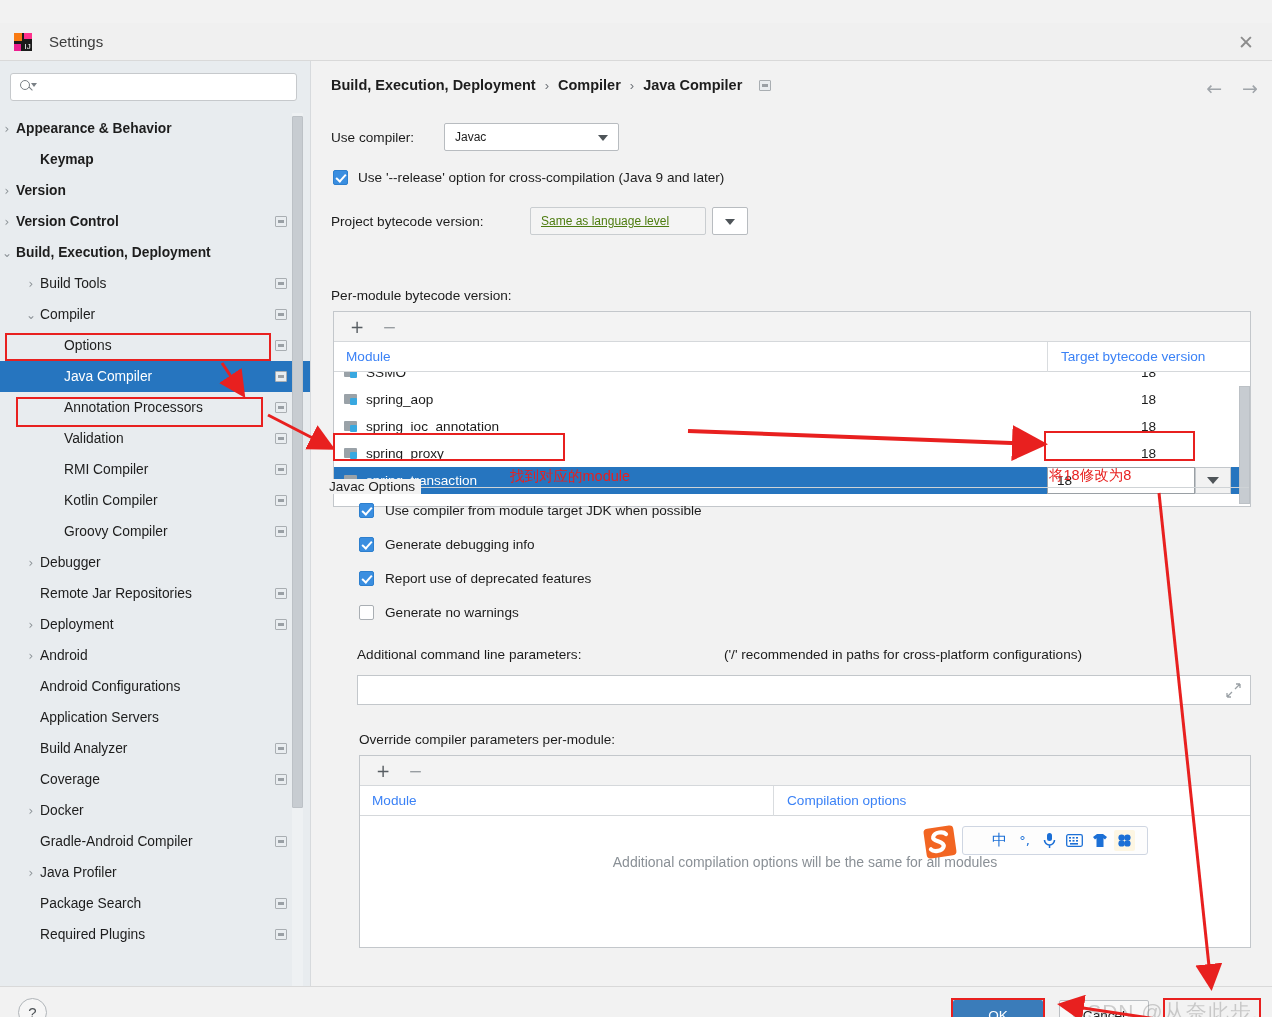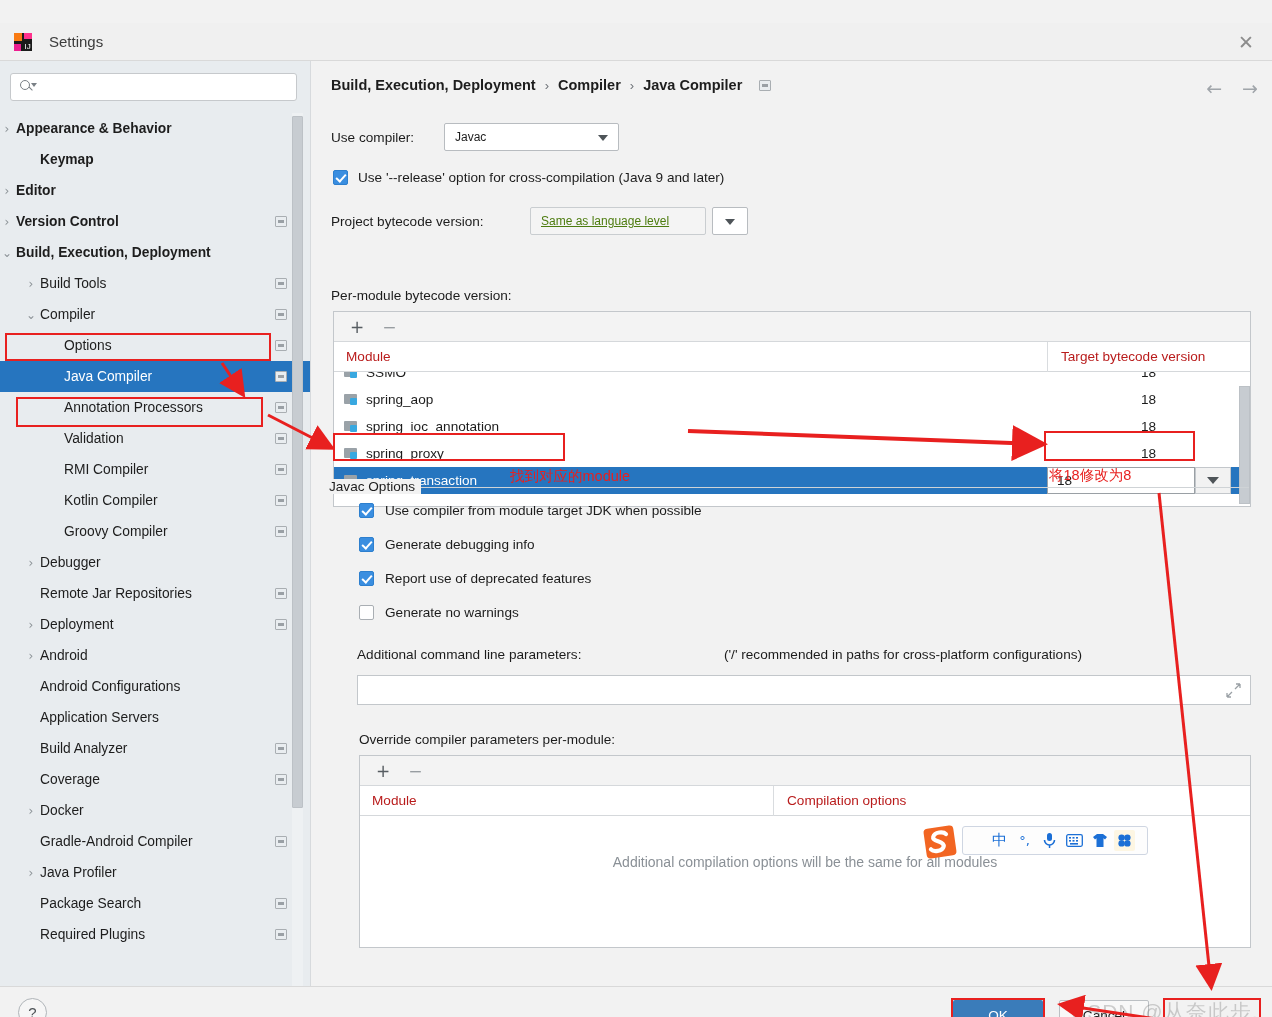--- a/index.html
+++ b/index.html
@@ -136,21 +136,21 @@
 
   
   .tablebox { border: 1px solid #c3c7cb; background: #fff; }
   .tbar {
     height: 30px; background: #f3f3f3; border-bottom: 1px solid #d5d8db;
     display: flex; align-items: center; gap: 18px; padding-left: 16px;
     font-size: 17px; color: #565c61; font-family: "DejaVu Sans", sans-serif;
   }
   .thead {
     height: 30px; background: #fff; border-bottom: 1px solid #d5d8db;
-    display: flex; align-items: center; font-size: 13.6px; color: #b91c1c;
+    display: flex; align-items: center; font-size: 13.6px; color: #3b82f6;
   }
   .tcol-sep { width: 1px; height: 30px; background: #d9dcdf; }
   .tbody { position: relative; overflow: hidden; }
   .trowd {
     height: 27px; display: flex; align-items: center; font-size: 13.6px; color: #1c1c1c;
   }
   .trowd.selrow { background: #2675bf; color: #fff; }
   .modcell { display: flex; align-items: center; padding-left: 10px; }
   .modicon { width: 15px; height: 13px; position: relative; margin-right: 7px; flex: 0 0 auto; }
   .modicon .f1 {
@@ -260,21 +260,21 @@
       <div id="treelist">
           <div class="trow bold">
             <span class="arrow" style="left: 0px;">›</span>
             <span class="lbl" style="margin-left: 16px;">Appearance &amp; Behavior</span>
           </div>
           <div class="trow bold">
             <span class="lbl" style="margin-left: 40px;">Keymap</span>
           </div>
           <div class="trow bold">
             <span class="arrow" style="left: 0px;">›</span>
-            <span class="lbl" style="margin-left: 16px;">Editor</span>
+            <span class="lbl" style="margin-left: 16px;">Version</span>
           </div>
           <div class="trow bold">
             <span class="arrow" style="left: 0px;">›</span>
             <span class="lbl" style="margin-left: 16px;">Version Control</span>
             <span class="badge"></span>
           </div>
           <div class="trow bold">
             <span class="arrow" style="left: 0px;">⌄</span>
             <span class="lbl" style="margin-left: 16px;">Build, Execution, Deployment</span>
           </div>

